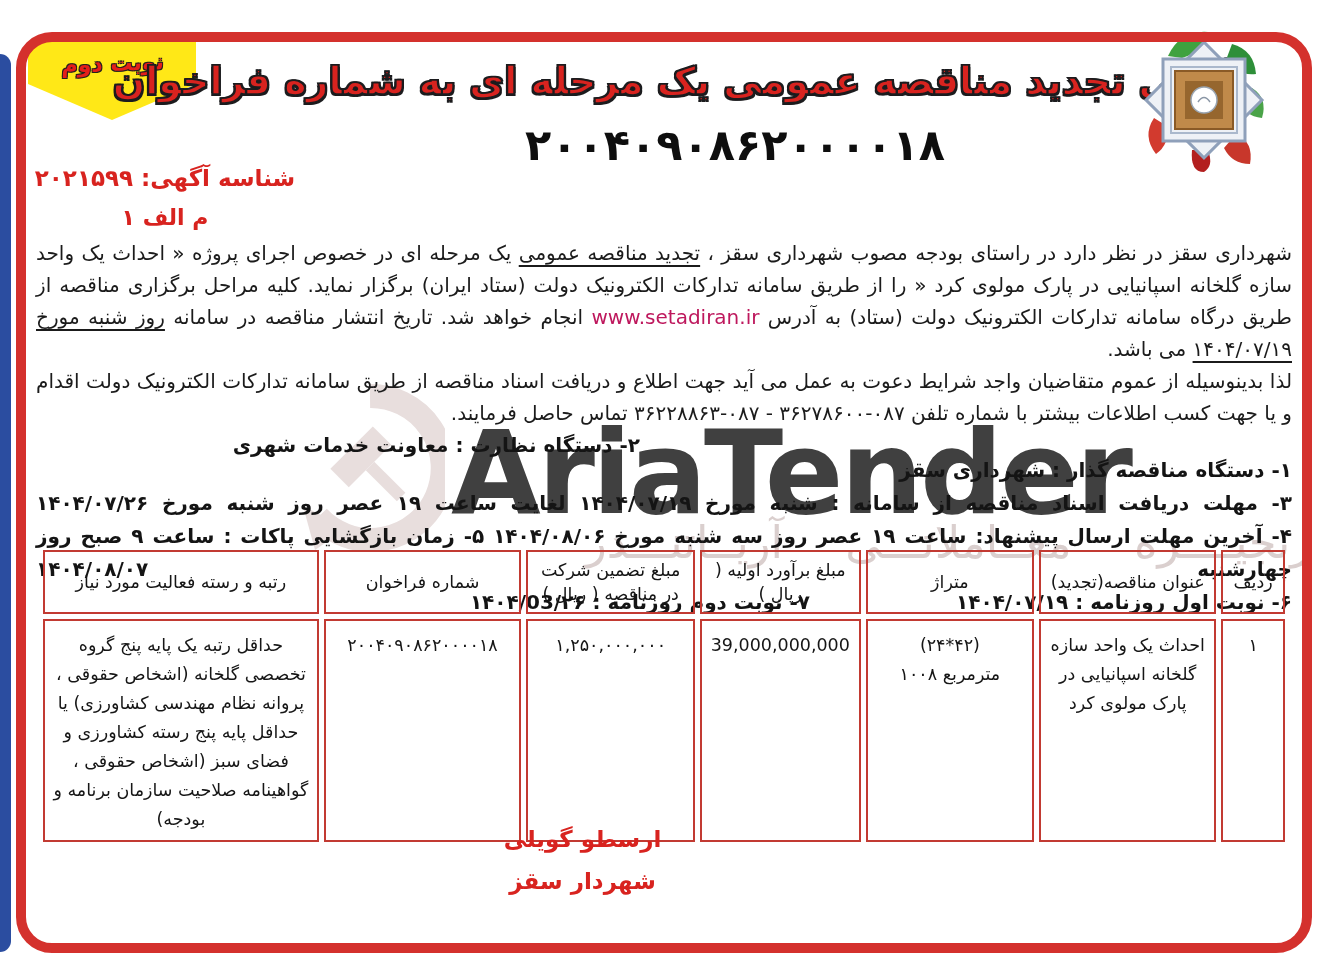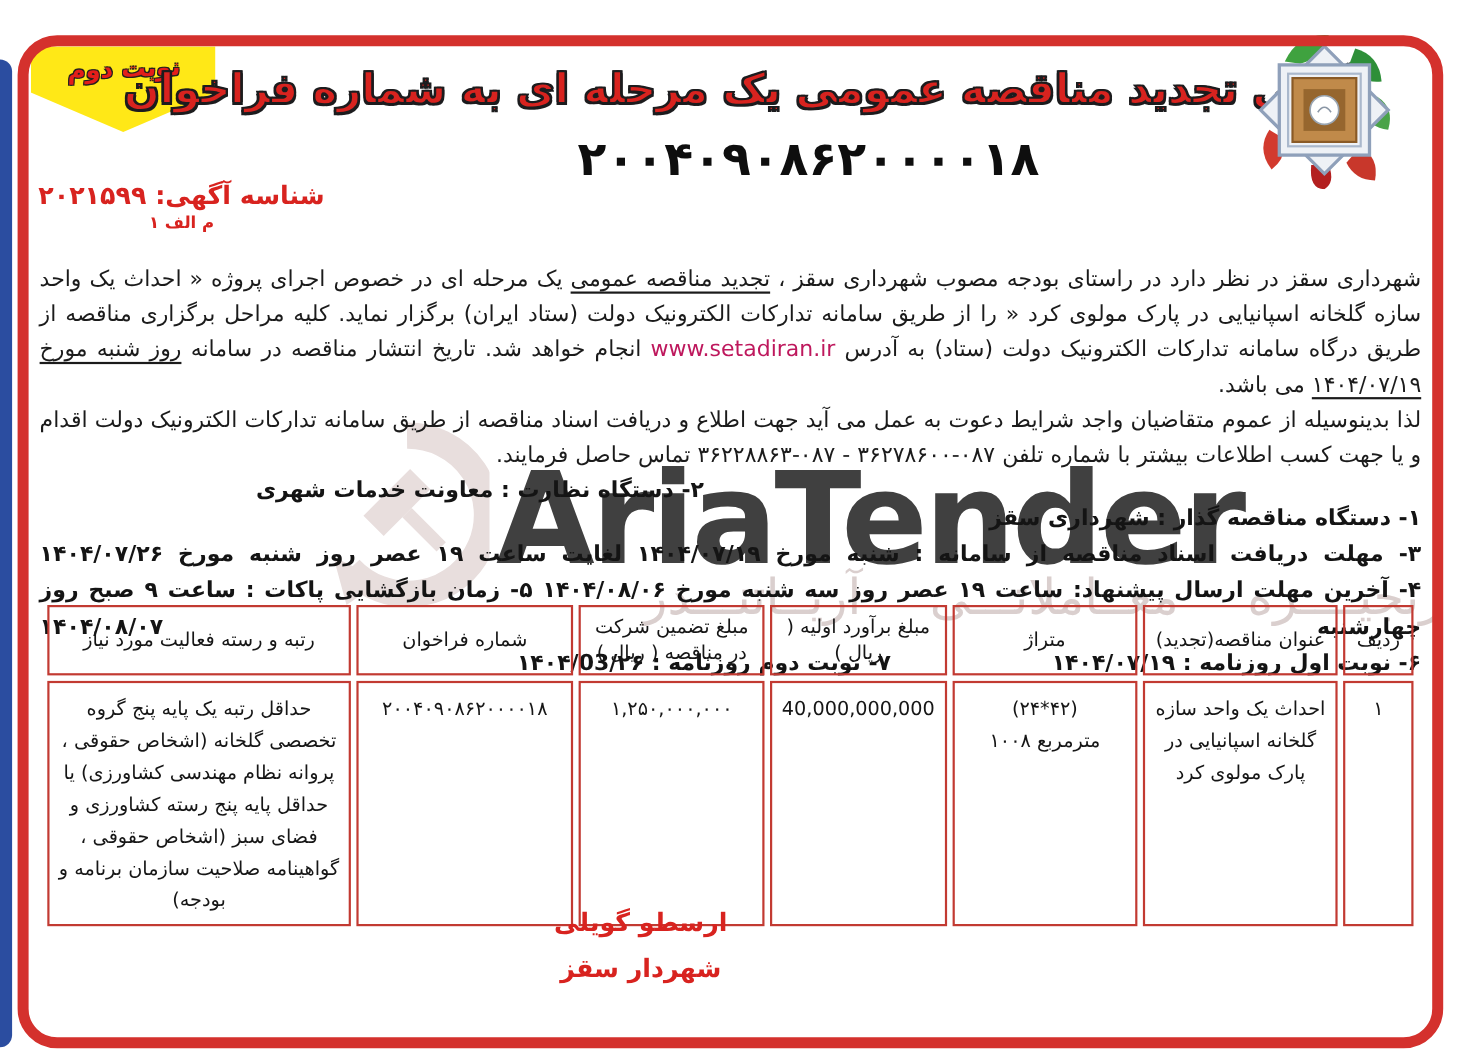--- a/index.html
+++ b/index.html
@@ -55,21 +55,21 @@
   }
   .call-number {
     position:absolute; left:515px; top:120px; width:440px; z-index:2;
     text-align:center; font-size:43px; font-weight:bold; color:#0e0e0e; letter-spacing:2px;
   }
   .ad-id {
     position:absolute; left:34px; top:165px; width:262px; z-index:2;
     direction:rtl; text-align:center; color:#d8231f; font-weight:bold;
   }
   .ad-id .line1 { font-size:23px; }
-  .ad-id .line2 { font-size:15px; margin-top:2px; }
+  .ad-id .line2 { font-size:22px; margin-top:14px; }
   .logo { position:absolute; left:1140px; top:22px; width:128px; height:150px; z-index:2; }
   
   .content {
     position:absolute; left:36px; top:237px; width:1256px; z-index:2;
     direction:rtl; font-size:20px; line-height:32px; color:#1b1b1b;
   }
   .content p { text-align:justify; }
   .u { text-decoration:underline; text-underline-offset:5px; }
   .link { color:#be185d; }
   .list { font-weight:bold; font-size:20px; color:#141414; }
@@ -205,21 +205,21 @@
       </tr>
     </thead>
     <tbody>
       <tr>
         <td>۱</td>
         <td class="just">احداث یک واحد سازه گلخانه اسپانیایی در پارک مولوی کرد</td>
         <td>
           <span class="ltr">(۲۴*۴۲)</span><br>
           <span class="ltr">۱۰۰۸ مترمربع</span>
         </td>
-        <td>40,000,000,000</td>
+        <td>39,000,000,000</td>
         <td>۱,۲۵۰,۰۰۰,۰۰۰</td>
         <td>۲۰۰۴۰۹۰۸۶۲۰۰۰۰۱۸</td>
         <td class="just" style="text-align-last:center;">حداقل رتبه یک پایه پنج گروه تخصصی گلخانه (اشخاص حقوقی ، پروانه نظام مهندسی کشاورزی) یا حداقل پایه پنج رسته کشاورزی و فضای سبز (اشخاص حقوقی ، گواهینامه صلاحیت سازمان برنامه و بودجه)</td>
       </tr>
     </tbody>
   </table>
 
   <div class="footer">
     <div class="sig">ارسطو گویلی</div>
     <div class="sigtitle">شهردار سقز</div>

